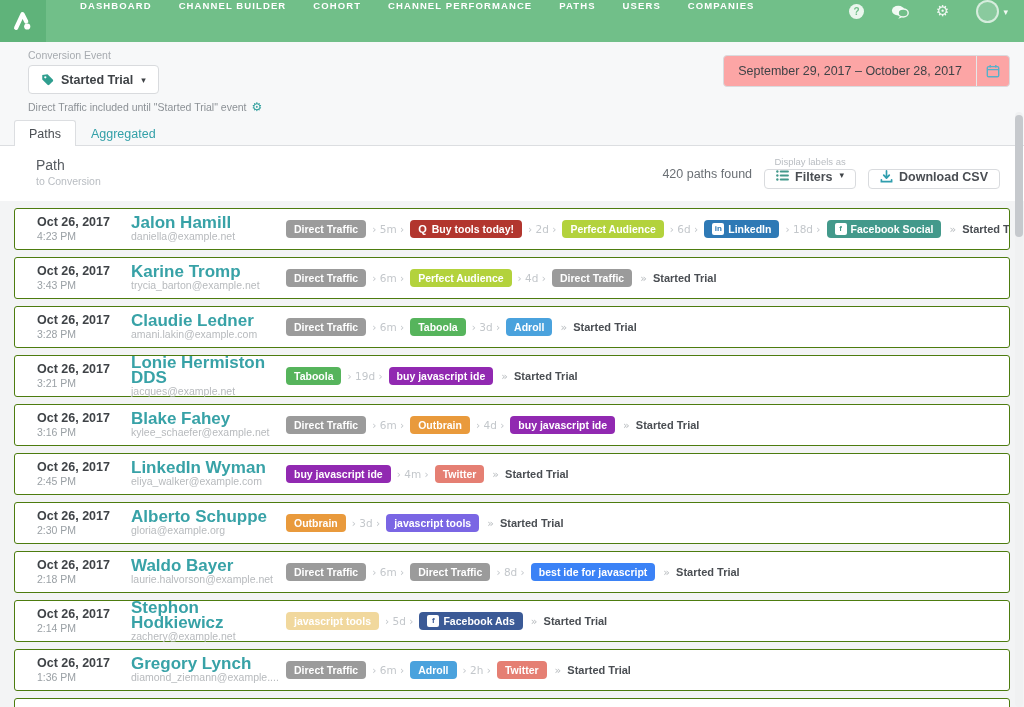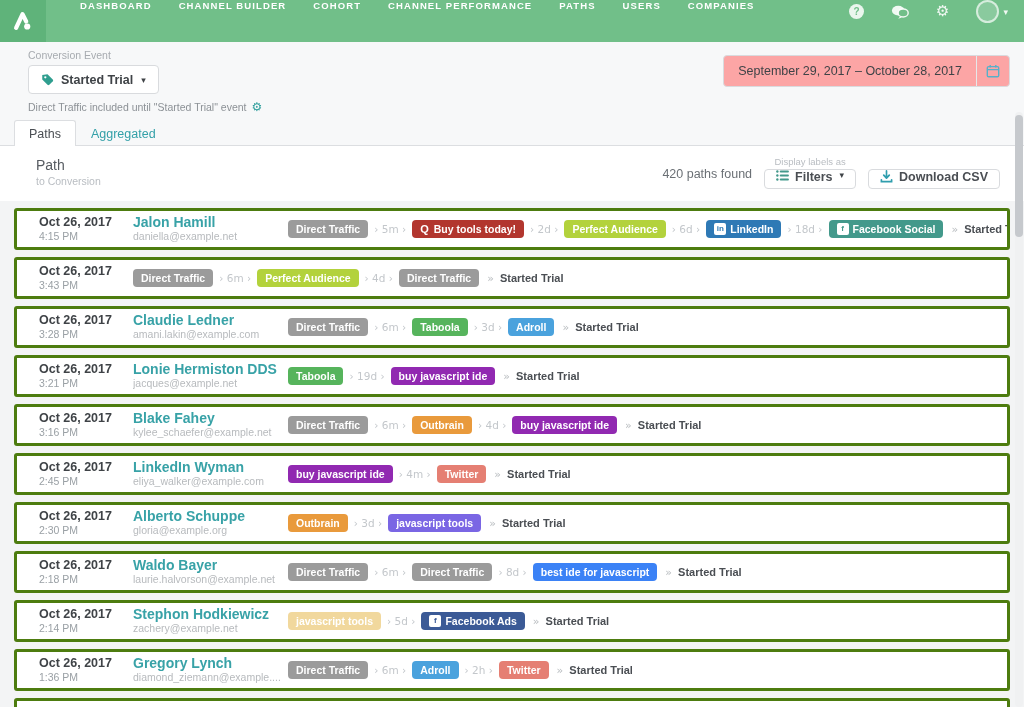--- a/index.html
+++ b/index.html
@@ -44,25 +44,25 @@
   .w-date { width:94px; }
   .w-visitor { width:155px; }
   .head-right { margin-left:auto; display:flex; align-items:flex-end; gap:12px; }
   .paths-found { font-size:12.5px; color:#6b7075; padding-bottom:8px; white-space:nowrap; }
   .filters-wrap { display:flex; flex-direction:column; align-items:center; }
   .tiny-label { font-size:9.5px; color:#b9bdc2; margin-bottom:2px; white-space:nowrap; }
   .btn { display:inline-flex; align-items:flex-start; gap:6px; height:20px; background:#fff; border:1px solid #d9dbde; border-radius:4px; padding:0 11px; font-size:12.5px; font-weight:700; color:#4a4e53; cursor:pointer; white-space:nowrap; }
 
   
   .rows { background:#f3f4f5; padding:7px 14px 0; height:520px; }
-  .prow { height:42px; background:#fff; border:3px solid #4d7c0f; border-radius:3px; display:flex; align-items:center; margin-bottom:7px; padding-left:22px; }
+  .prow { height:42px; background:#fff; border:1px solid #4d7c0f; border-radius:3px; display:flex; align-items:center; margin-bottom:7px; padding-left:22px; }
   .cell { }
   .rdate { font-size:12.5px; font-weight:700; color:#3f4347; line-height:15px; }
   .rtime { font-size:10.5px; color:#9aa0a5; line-height:13px; }
-  .rname { font-size:14px; font-weight:700; color:#38a2a7; line-height:15px; text-decoration:none; display:block; cursor:pointer; }
+  .rname { font-size:17px; font-weight:700; color:#38a2a7; line-height:15px; text-decoration:none; display:block; cursor:pointer; }
   .remail { font-size:10.5px; color:#b7babd; line-height:13px; max-width:148px; overflow:hidden; text-overflow:ellipsis; white-space:nowrap; }
   .cpath { flex:1; display:flex; align-items:center; flex-wrap:nowrap; overflow:hidden; }
   .pbadge { display:inline-flex; align-items:center; gap:4px; padding:3px 8px; border-radius:4px; color:#fff; font-size:10.5px; font-weight:700; white-space:nowrap; cursor:pointer; }
   .bicon { width:12px; height:12px; background:#fff; border-radius:2px; font-size:8px; font-weight:700; display:flex; align-items:center; justify-content:center; line-height:1; }
   .qicon { font-weight:800; font-size:11px; margin-right:1px; }
   .delay { color:#c3c7cb; font-size:10.5px; margin:0 6px; white-space:nowrap; }
   .convsep { color:#b9bdc0; font-size:11px; margin:0 6px 0 8px; }
   .conv { color:#4a4e53; font-size:11px; font-weight:700; white-space:nowrap; }
 
   
@@ -164,21 +164,21 @@
       </svg>
       <span>Download CSV</span>
     </button>
   </div>
 </div>
 
 <div class="rows">
     <div class="prow">
       <div class="cell w-date">
         <div class="rdate">Oct 26, 2017</div>
-        <div class="rtime">4:15 PM</div>
+        <div class="rtime">4:23 PM</div>
       </div>
       <div class="cell w-visitor">
         <a class="rname">Jalon Hamill</a>
         <div class="remail">daniella@example.net</div>
       </div>
       <div class="cell cpath">
         <span class="pbadge" style="background: rgb(155, 155, 155);">Direct Traffic</span>
         <span class="delay uni">› 5m ›</span>
         <span class="pbadge" style="background: rgb(178, 54, 46);"><span class="qicon">Q</span>Buy tools today!</span>
         <span class="delay uni">› 2d ›</span>
@@ -189,20 +189,24 @@
         <span class="pbadge" style="background: rgb(67, 153, 139);"><span class="bicon" style="color: rgb(67, 153, 139);">f</span>Facebook Social</span>
         <span class="convsep uni">»</span>
         <span class="conv">Started Trial</span>
       </div>
     </div>
     <div class="prow">
       <div class="cell w-date">
         <div class="rdate">Oct 26, 2017</div>
         <div class="rtime">3:43 PM</div>
       </div>
+      <div class="cell w-visitor">
+        <a class="rname">Karine Tromp</a>
+        <div class="remail">trycia_barton@example.net</div>
+      </div>
       <div class="cell cpath">
         <span class="pbadge" style="background: rgb(155, 155, 155);">Direct Traffic</span>
         <span class="delay uni">› 6m ›</span>
         <span class="pbadge" style="background: rgb(179, 210, 60);">Perfect Audience</span>
         <span class="delay uni">› 4d ›</span>
         <span class="pbadge" style="background: rgb(155, 155, 155);">Direct Traffic</span>
         <span class="convsep uni">»</span>
         <span class="conv">Started Trial</span>
       </div>
     </div>

